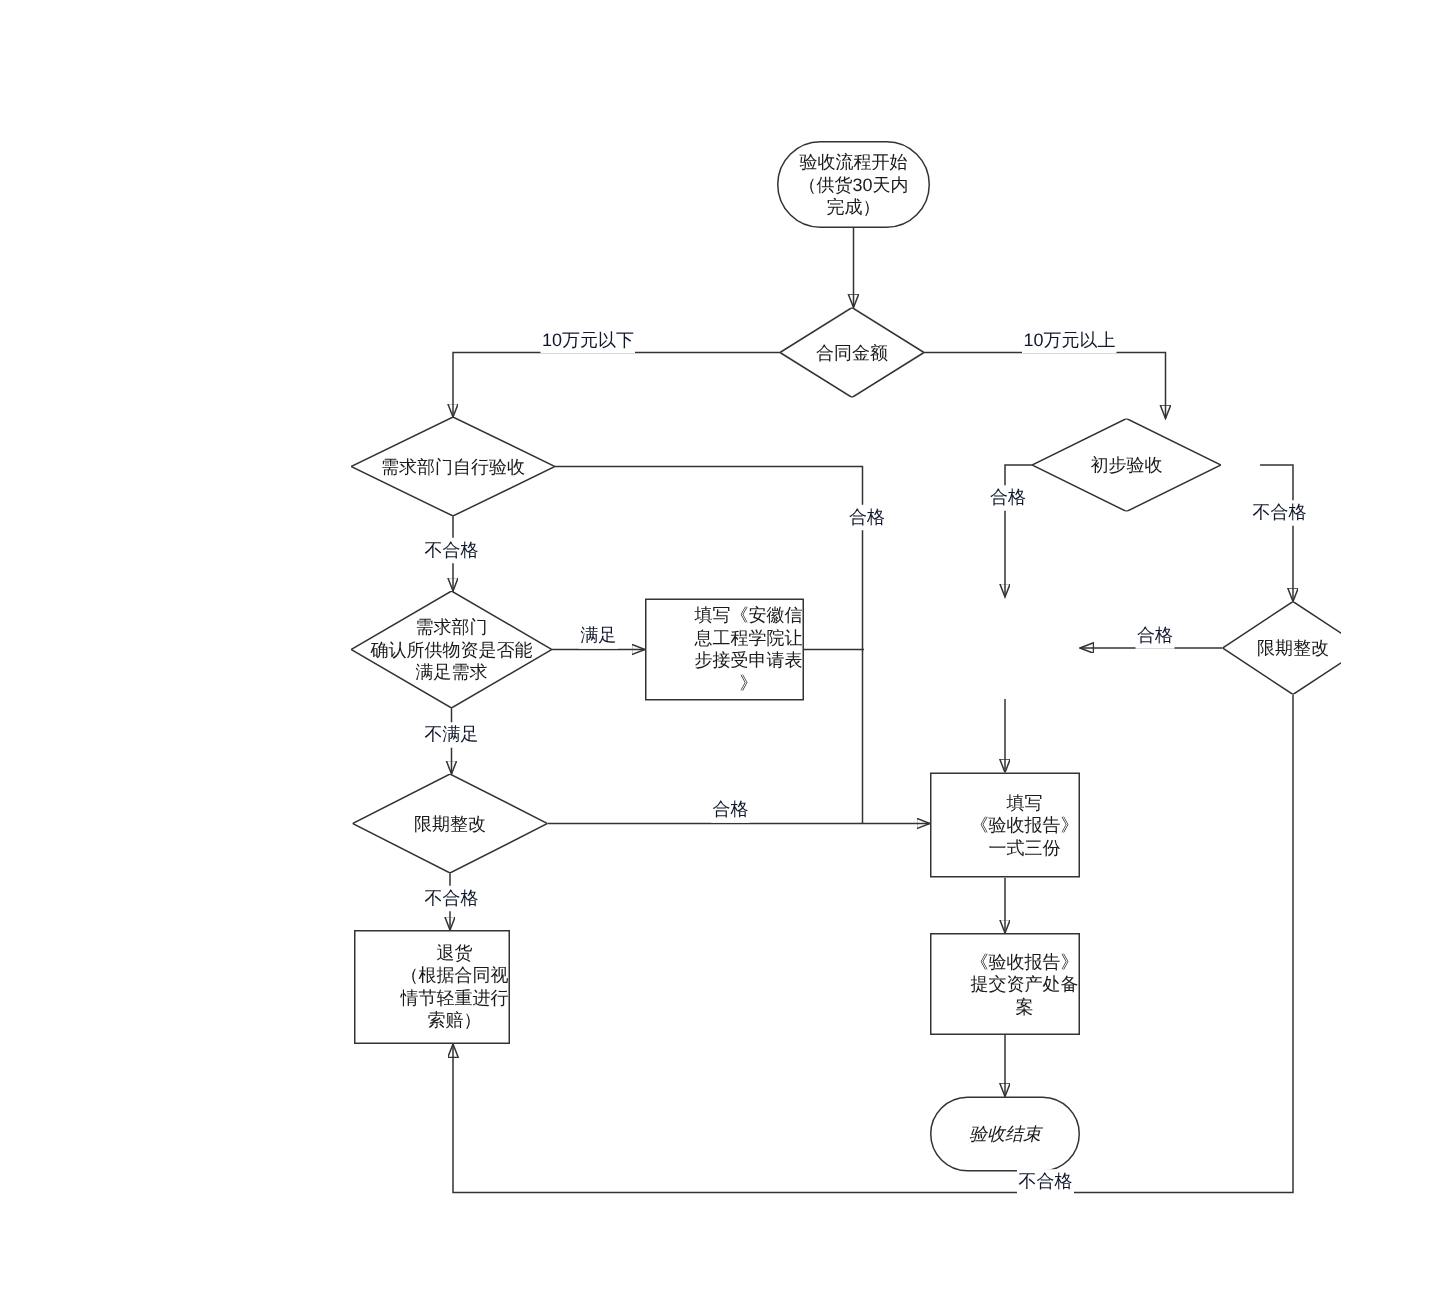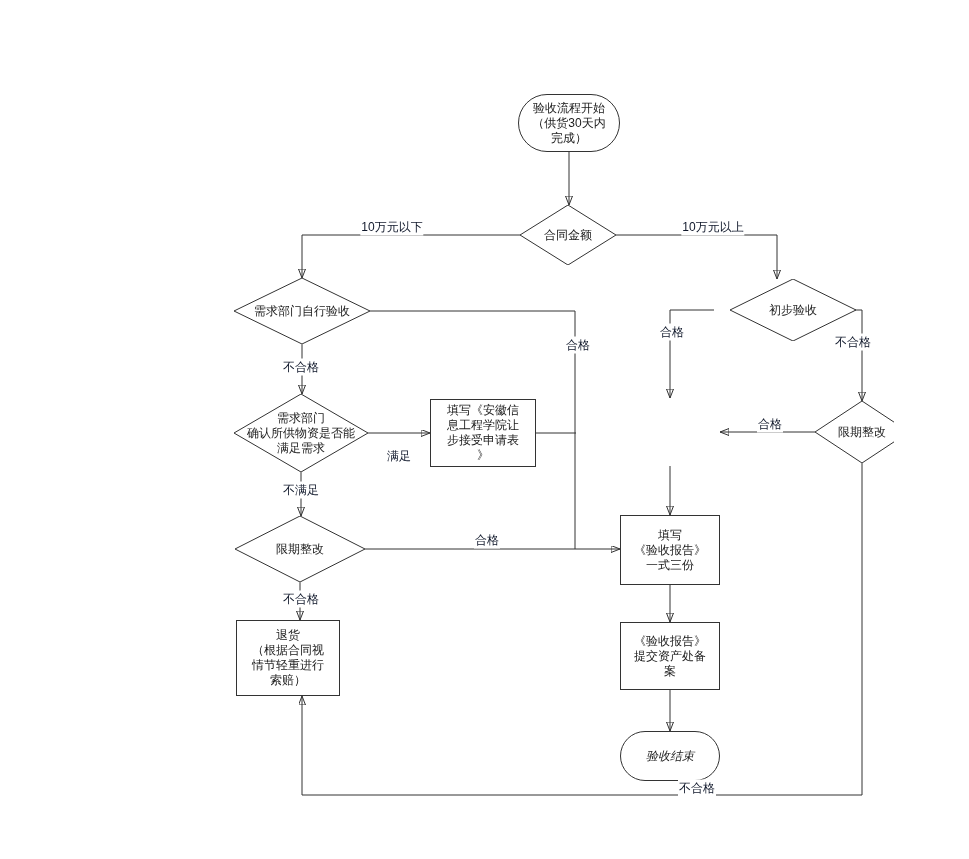--- a/index.html
+++ b/index.html
@@ -9,21 +9,21 @@
   }
   .edges{position:absolute;left:0;top:0;}
   .edges path{stroke:#333333;stroke-width:1;fill:none;}
   .node{
     position:absolute;display:flex;align-items:center;justify-content:center;
     text-align:center;font-size:12px;line-height:1.25;box-sizing:border-box;
   }
   .node .shape{position:absolute;left:0;top:0;width:100%;height:100%;}
   .node .shape polygon{fill:#ffffff;stroke:#333333;stroke-width:1;vector-effect:non-scaling-stroke;}
   .node-label{position:relative;z-index:1;white-space:pre-line;}
-  .rect-node{border:1px solid #333333;background:#ffffff;}
+  .rect-node{border:1px solid #333333;background:#ffffff;justify-content:flex-end;}
   .stadium{border:1px solid #333333;background:#ffffff;border-radius:29px;}
   .edge-label{
     position:absolute;transform:translate(-50%,-50%);background:#ffffff;
     font-size:12px;white-space:nowrap;padding:0 1px;z-index:2;color:#0f172a;
   }
 </style>
 </head>
 <body>
 
 <div id="canvas">
@@ -66,21 +66,21 @@
     <span class="node-label">合同金额</span>
   </div>
 
   <div class="node" style="left:234px;top:278px;width:136px;height:66px;">
     <svg class="shape" viewBox="0 0 100 100" preserveAspectRatio="none">
         <polygon points="50,0 100,50 50,100 0,50"></polygon>
       </svg>
     <span class="node-label">需求部门自行验收</span>
   </div>
 
-  <div class="node" style="left:730px;top:279px;width:126px;height:62px;">
+  <div class="node" style="left:688px;top:279px;width:126px;height:62px;">
     <svg class="shape" viewBox="0 0 100 100" preserveAspectRatio="none">
         <polygon points="50,0 100,50 50,100 0,50"></polygon>
       </svg>
     <span class="node-label">初步验收</span>
   </div>
 
   <div class="node" style="left:234px;top:394px;width:134px;height:78px;">
     <svg class="shape" viewBox="0 0 100 100" preserveAspectRatio="none">
         <polygon points="50,0 100,50 50,100 0,50"></polygon>
       </svg>
@@ -131,21 +131,21 @@
   </div>
 
   <div class="node stadium" style="left:620px;top:731px;width:100px;height:50px;border-radius:25px;font-style:italic;">
     <span class="node-label">验收结束</span>
   </div>
 
   <span class="edge-label" style="left:392px;top:227px;">10万元以下</span>
   <span class="edge-label" style="left:713px;top:227px;">10万元以上</span>
   <span class="edge-label" style="left:301px;top:367px;">不合格</span>
   <span class="edge-label" style="left:578px;top:345px;">合格</span>
-  <span class="edge-label" style="left:399px;top:424px;margin-top:32px;">满足</span>
+  <span class="edge-label" style="left:399px;top:424px;">满足</span>
   <span class="edge-label" style="left:301px;top:490px;">不满足</span>
   <span class="edge-label" style="left:487px;top:540px;">合格</span>
   <span class="edge-label" style="left:301px;top:599px;">不合格</span>
   <span class="edge-label" style="left:672px;top:332px;">合格</span>
   <span class="edge-label" style="left:853px;top:342px;">不合格</span>
   <span class="edge-label" style="left:770px;top:424px;">合格</span>
   <span class="edge-label" style="left:697px;top:788px;">不合格</span>
 
 </div>
 

